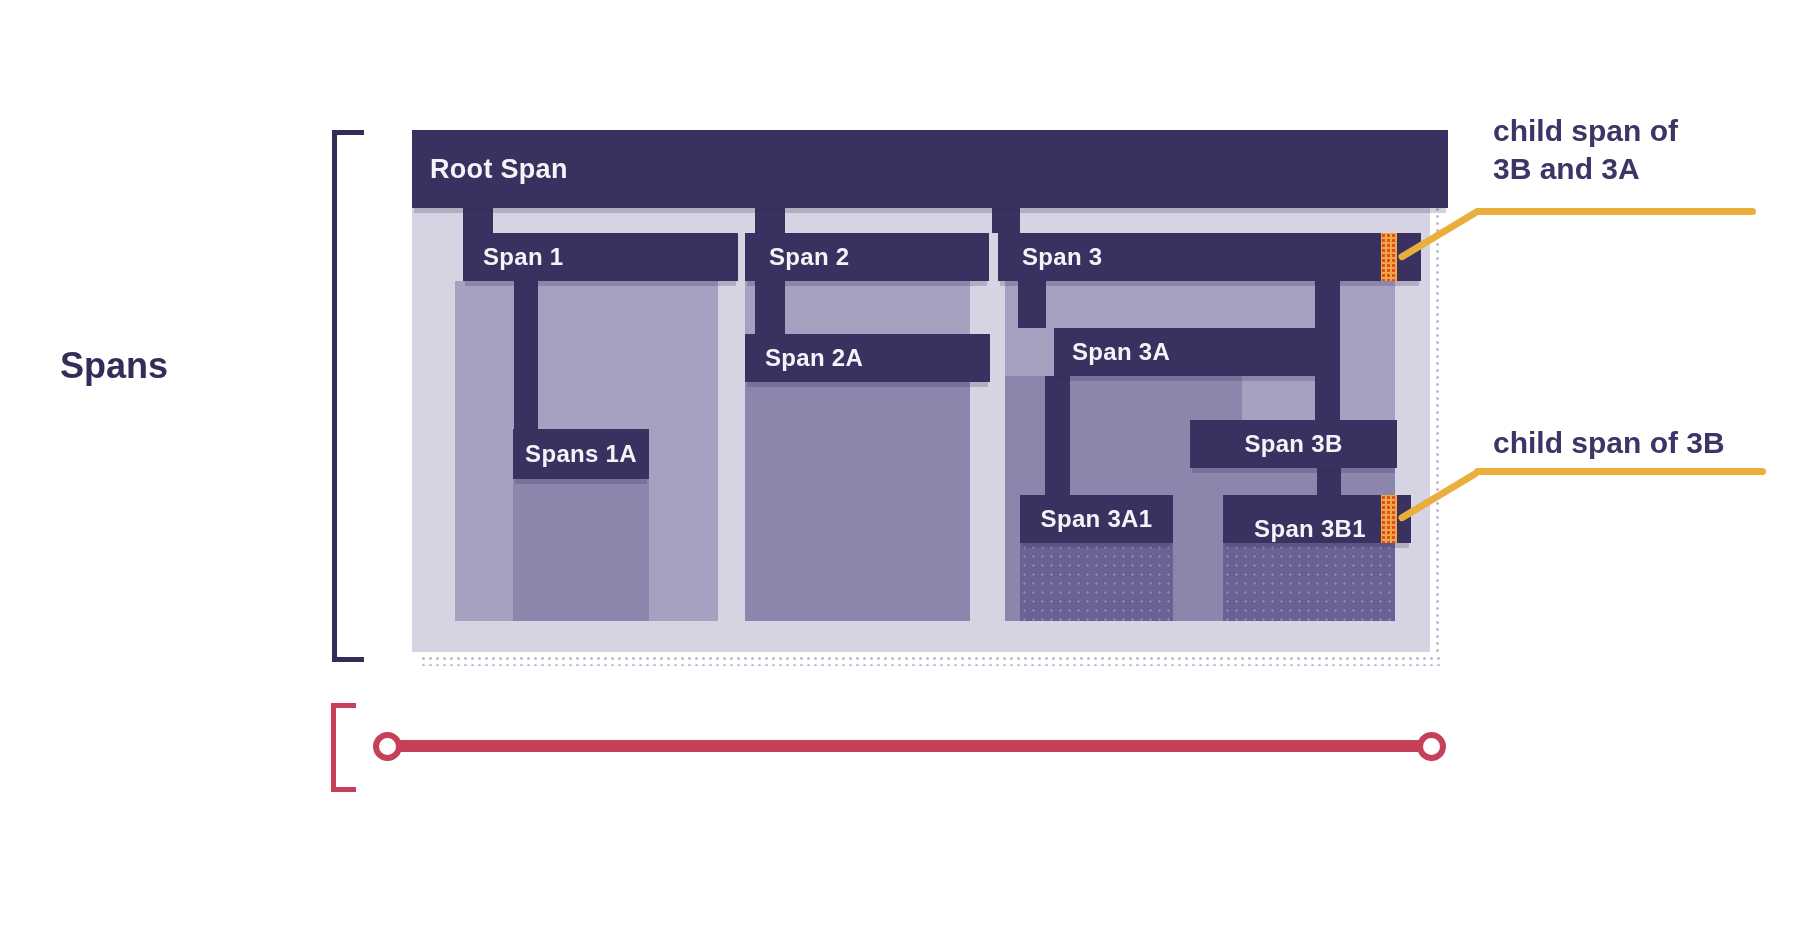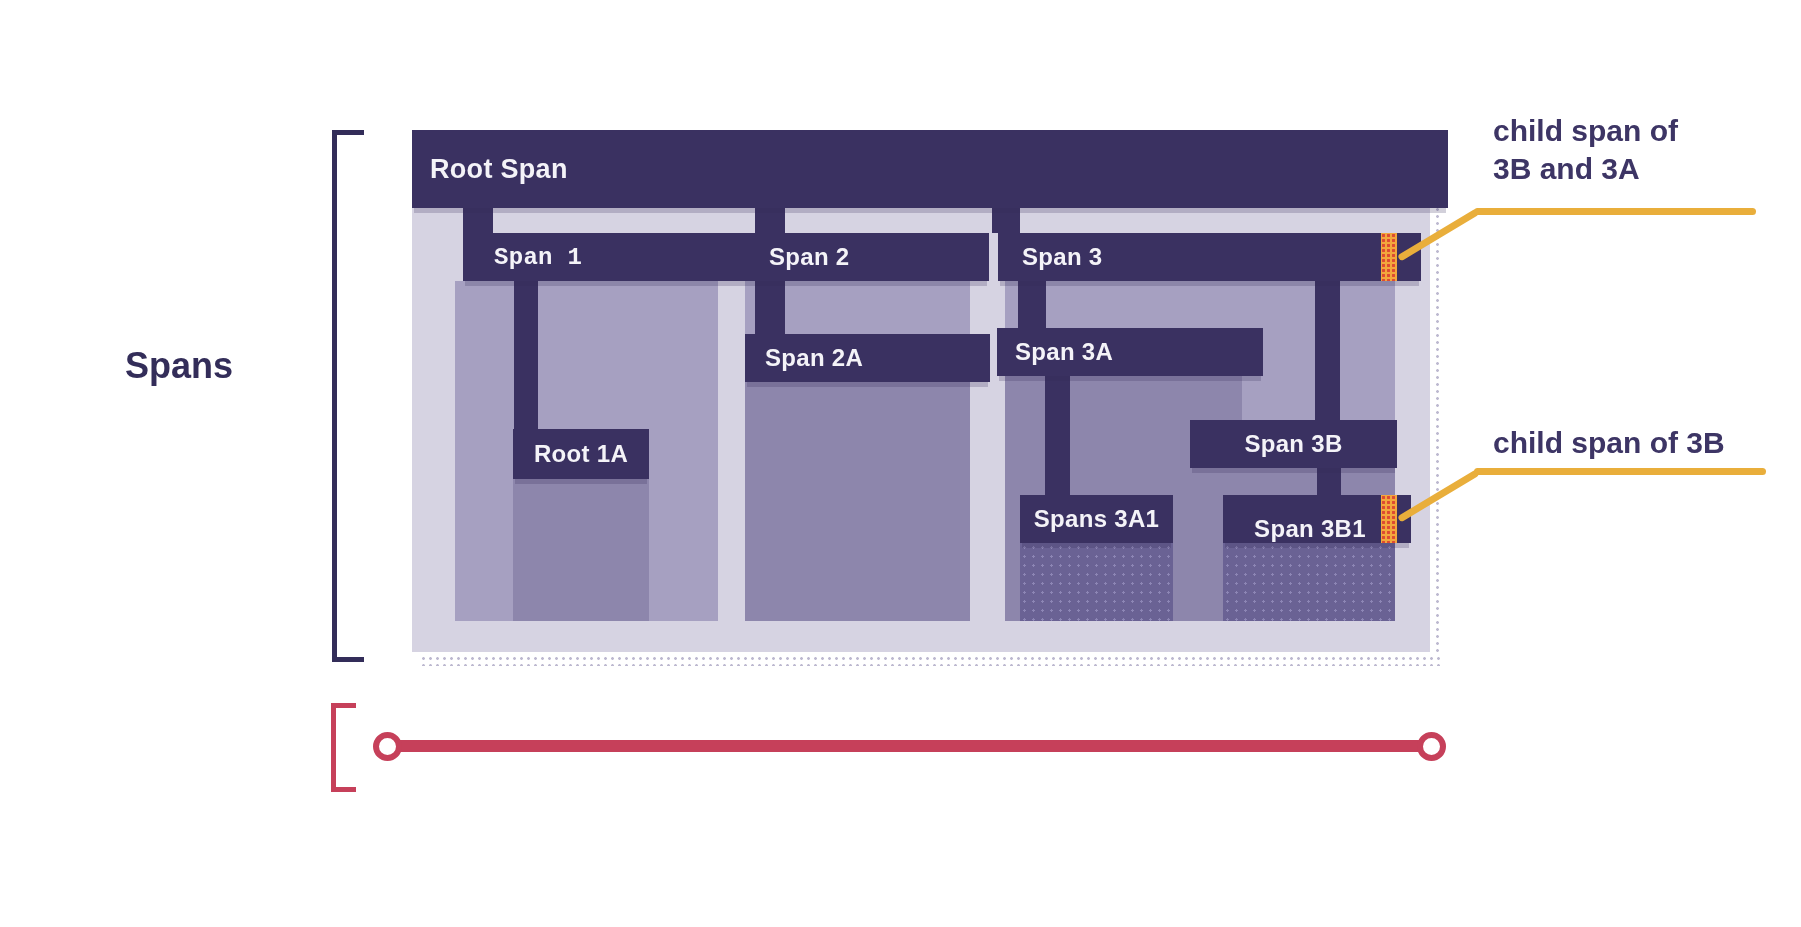--- a/index.html
+++ b/index.html
@@ -50,21 +50,21 @@
   }
   .stub{background:var(--dark-bar);z-index:4;}
   .chip{
     background-color:var(--chip-orange);
     background-image:radial-gradient(circle,var(--chip-dot) 1.4px,transparent 1.6px);
     background-size:5px 5px;
     z-index:6;
   }
   
   .side-label{
-    font-weight:bold;font-size:36px;text-align:center;width:238px;
+    font-weight:bold;font-size:36px;text-align:left;width:238px;
   }
   .bracket{border-style:solid;border-right:none;background:transparent;}
   .bracket.spans{
     left:332px;top:130px;width:27px;height:522px;
     border-color:var(--label-purple);border-width:5px 0 5px 5px;
   }
   .bracket.transaction{
     left:331px;top:703px;width:20px;height:79px;
     border-color:var(--red);border-width:5px 0 5px 5px;
   }
@@ -119,51 +119,51 @@
   <div class="abs stub" style="left:755px;top:281px;width:30px;height:53px;"></div>
   <div class="abs stub" style="left:1018px;top:281px;width:28px;height:47px;"></div>
   <div class="abs stub" style="left:1315px;top:281px;width:25px;height:139px;"></div>
   <div class="abs stub" style="left:1045px;top:376px;width:25px;height:119px;"></div>
   <div class="abs stub" style="left:1317px;top:468px;width:24px;height:27px;"></div>
 
   <div class="abs bar" style="left:412px;top:130px;width:1018px;height:78px;font-size:27px;padding-left:18px;">
     <span>Root Span</span>
   </div>
 
-  <div class="abs bar" style="left:463px;top:233px;width:255px;height:48px;padding-left:31px;font-family:Liberation Mono, monospace;">
+  <div class="abs bar" style="left:463px;top:233px;width:255px;height:48px;padding-left:20px;">
     <span>Span 1</span>
   </div>
 
   <div class="abs bar padded" style="left:745px;top:233px;width:220px;height:48px;align-items:center;">
     <span>Span 2</span>
   </div>
 
   <div class="abs bar padded" style="left:998px;top:233px;width:399px;height:48px;">
     <span>Span 3</span>
   </div>
   <div class="abs chip" style="left:1381px;top:233px;width:16px;height:48px;"></div>
 
   <div class="abs bar padded" style="left:745px;top:334px;width:225px;height:48px;padding-left:20px;">
     <span>Span 2A</span>
   </div>
 
-  <div class="abs bar" style="left:997px;top:328px;width:248px;height:48px;padding-left:18px;">
+  <div class="abs bar" style="left:1054px;top:328px;width:248px;height:48px;padding-left:18px;">
     <span>Span 3A</span>
   </div>
 
   <div class="abs bar centered" style="left:513px;top:429px;width:136px;height:50px;">
-    <span>Root 1A</span>
+    <span>Spans 1A</span>
   </div>
 
   <div class="abs bar centered" style="left:1190px;top:420px;width:207px;height:48px;">
     <span>Span 3B</span>
   </div>
 
   <div class="abs bar centered" style="left:1020px;top:495px;width:153px;height:48px;">
-    <span>Spans 3A1</span>
+    <span>Span 3A1</span>
   </div>
 
   <div class="abs bar centered" style="left:1223px;top:495px;width:174px;height:48px;padding-right:14px;align-items:flex-end;">
     <span>Span 3B1</span>
   </div>
   <div class="abs chip" style="left:1381px;top:495px;width:16px;height:48px;"></div>
 
   <div class="abs conn" style="left:1474px;top:208px;width:282px;height:7px;"></div>
   <div class="abs conn diag" style="left:1399px;top:255px;width:92px;height:7px;"></div>
 

